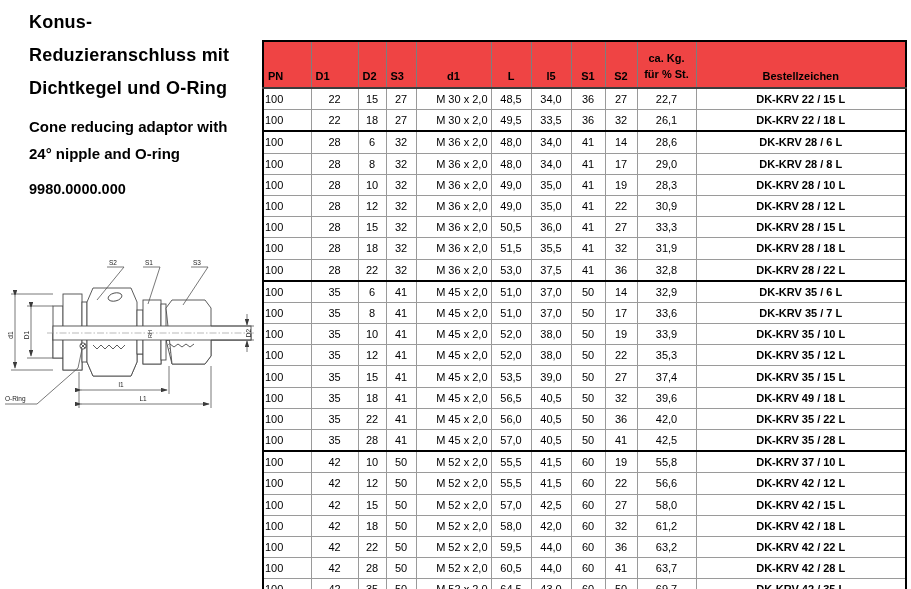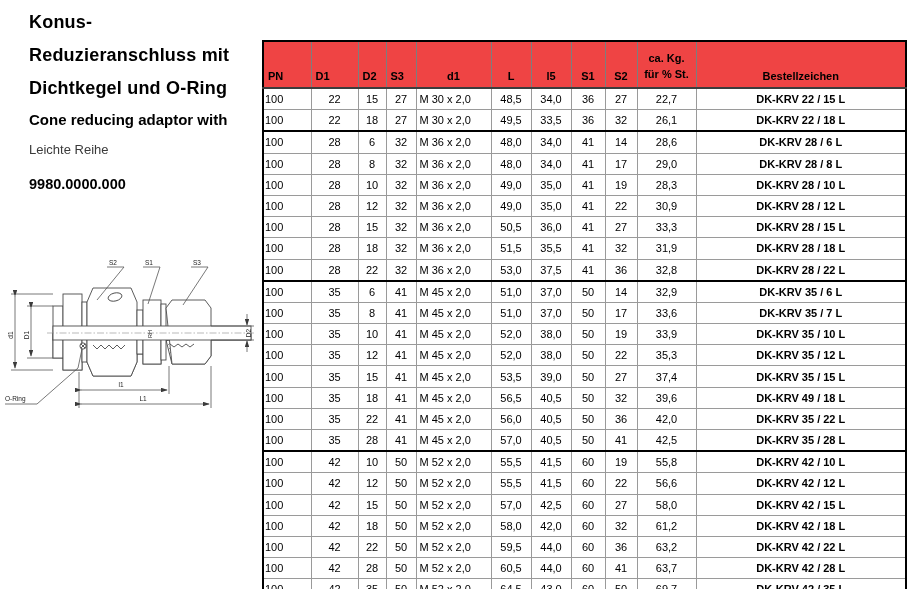--- a/index.html
+++ b/index.html
@@ -2,21 +2,21 @@
 <html><head>
 <meta charset="utf-8">
 <style>
   html,body{margin:0;padding:0;background:#fff;}
   body{width:911px;height:589px;position:relative;overflow:hidden;
        font-family:"Liberation Sans", sans-serif;color:#000;}
 
   
   .title-block{position:absolute;left:29px;top:6px;width:248px;}
   .t-de{font-size:18px;font-weight:700;line-height:33px;letter-spacing:.2px;}
-  .t-en{font-size:15px;font-weight:700;line-height:27px;margin-top:1px;}
+  .t-en{font-size:15px;font-weight:700;line-height:27px;margin-top:8px;}
   .t-series{font-size:13px;font-weight:400;color:#3a3a3a;line-height:24px;margin-top:5px;}
   .t-code{font-size:14.5px;font-weight:700;margin-top:14px;}
 
   .drawing-wrap{position:absolute;left:3px;top:250px;width:252px;height:178px;}
 
   
   .notes{position:absolute;left:263px;top:3px;width:648px;font-size:10.6px;
          line-height:17px;color:#111;white-space:pre;}
 
   table.spec{position:absolute;left:262px;top:40px;border-collapse:collapse;
@@ -25,38 +25,38 @@
   table.spec th{background:#ef4444;font-weight:700;vertical-align:bottom;
                 padding:0 3px 5px 3px;height:40px;border:1px solid #7d7d7d;
                 border-bottom:2px solid #3c3c3c;text-align:center;}
   table.spec th:nth-child(1),table.spec th:nth-child(2),
   table.spec th:nth-child(3),table.spec th:nth-child(4){text-align:left;padding-left:4px;}
   table.spec th .kg-line{line-height:16px;}
   table.spec td{height:20.2px;padding:0 3px;border:1px solid #9a9a9a;
                 border-top:1px solid #b4b4b4;text-align:center;
                 white-space:nowrap;overflow:hidden;}
   table.spec td:nth-child(1){text-align:left;padding-left:1px;}
-  table.spec td:nth-child(5){text-align:left;padding-left:3px;}
+  table.spec td:nth-child(5){text-align:right;padding-left:3px;}
   table.spec td:nth-child(11){font-weight:700;}
   table.spec tr.grp td{border-top:2px solid #000;}
 </style>
 </head>
 <body>
 
 <div class="title-block">
   <div class="t-de">
     <div>Konus-</div>
     <div>Reduzieranschluss mit</div>
     <div>Dichtkegel und O-Ring</div>
   </div>
   <div class="t-en">
     <div>Cone reducing adaptor with</div>
+    <div>24° nipple and O-ring</div>
   </div>
   <div class="t-series">
-    <div>Leichte Reihe</div>
   </div>
   <div class="t-code">9980.0000.000</div>
 </div>
 
 <div class="drawing-wrap">
 <svg width="252" height="178" viewBox="0 0 252 178" xmlns="http://www.w3.org/2000/svg">
   <defs>
     <pattern id="h45" width="5" height="5" patternUnits="userSpaceOnUse">
       <path d="M0,5 L5,0" stroke="#6b6b6b" stroke-width="0.7"></path>
     </pattern>
@@ -392,21 +392,21 @@
         <td>100</td>
         <td>42</td>
         <td>10</td>
         <td>50</td>
         <td>M 52 x 2,0</td>
         <td>55,5</td>
         <td>41,5</td>
         <td>60</td>
         <td>19</td>
         <td>55,8</td>
-        <td>DK-KRV 42 / 10 L</td>
+        <td>DK-KRV 37 / 10 L</td>
       </tr>
       <tr>
         <td>100</td>
         <td>42</td>
         <td>12</td>
         <td>50</td>
         <td>M 52 x 2,0</td>
         <td>55,5</td>
         <td>41,5</td>
         <td>60</td>

